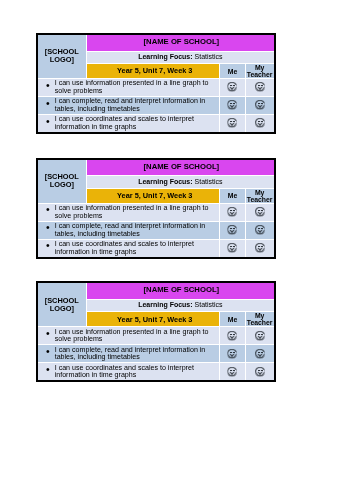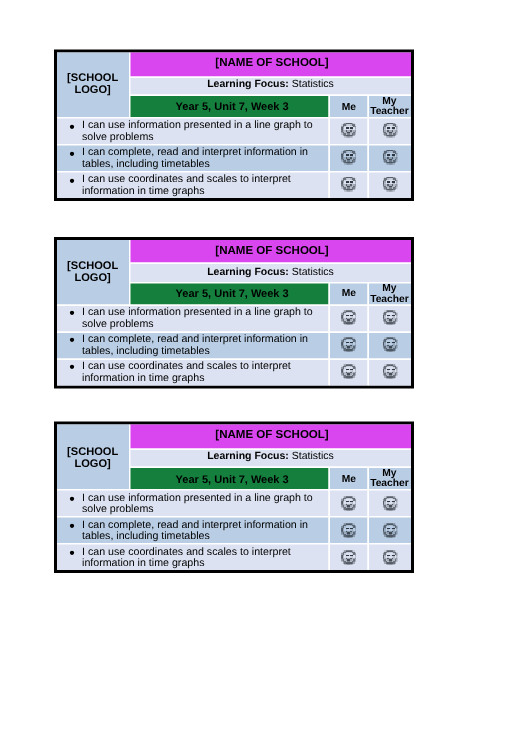--- a/index.html
+++ b/index.html
@@ -17,21 +17,21 @@
 
   .logo-cell   { background:#b9cde4; text-align:center; vertical-align:middle;
                  font-weight:bold; font-size:7.4px; line-height:8px; }
   .logo-cell .lg { position:relative; top:-0.2px; display:block; }
   .school-cell { background:#d946ef; text-align:center; vertical-align:middle;
                  font-weight:bold; font-size:7.7px; line-height:1; }
   .school-cell span { position:relative; top:-1px; left:1px; }
   .focus-cell  { background:#dce2f1; text-align:center; vertical-align:middle; font-size:7px; line-height:1; }
   .focus-cell > * { position:relative; top:-0.6px; }
   .focus-cell b{ font-weight:bold; }
-  .unit-cell   { background:#15803d; text-align:center; vertical-align:middle;
+  .unit-cell   { background:#eab308; text-align:center; vertical-align:middle;
                  font-weight:bold; font-size:7.35px; line-height:1; }
   .unit-cell span { position:relative; top:0px; left:1.6px; }
   .col-cell    { background:#b9cde4; text-align:center; vertical-align:middle;
                  font-weight:bold; font-size:6.85px; line-height:6.9px; }
   .col-cell span { position:relative; top:1px; }
 
   .obj-cell { vertical-align:top; font-size:7.1px; line-height:7.8px; }
   .obj-inner { position:relative; padding:1.4px 2px 0px 17.2px; }
   .obj-inner .bullet { position:absolute; left:8.6px; top:1.7px; font-size:10.5px; line-height:8px; }
   .mark-cell { text-align:center; vertical-align:middle; line-height:0; }

